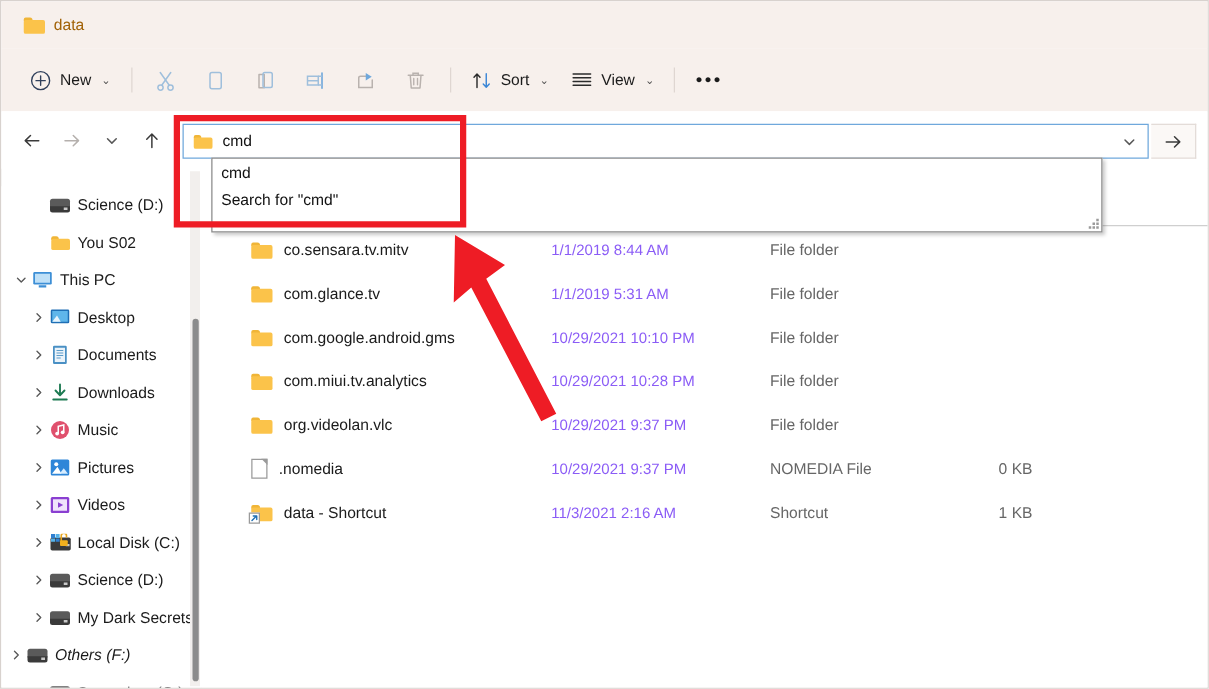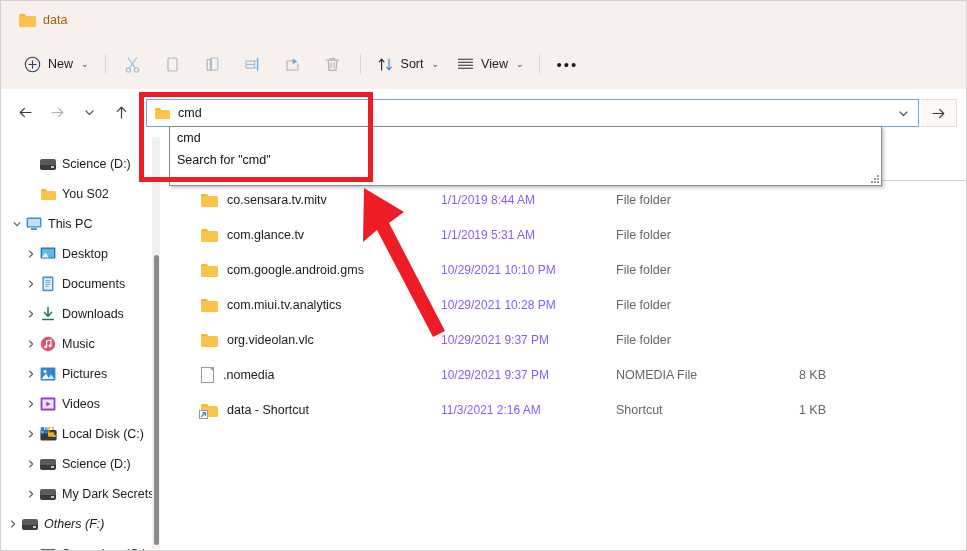--- a/index.html
+++ b/index.html
@@ -822,21 +822,21 @@
           <div class="c-type">File folder</div>
           <div class="c-size"></div>
         </div>
         <div class="frow">
           <div class="c-name">
             <span class="doc-ico"></span>
             <span>.nomedia</span>
           </div>
           <div class="c-date">10/29/2021 9:37 PM</div>
           <div class="c-type">NOMEDIA File</div>
-          <div class="c-size">8 KB</div>
+          <div class="c-size">0 KB</div>
         </div>
         <div class="frow">
           <div class="c-name">
             <span class="sc-wrap">
               <span class="folder-ico" style="position:absolute;left:0;top:0"></span>
               <span class="sc-badge">
                 <svg width="7" height="7" viewBox="0 0 7 7">
                   <path d="M1.6 5.4 L5.2 1.8 M2.6 1.8 H5.4 V4.6" fill="none" stroke="#1f6fb5" stroke-width="1.1" stroke-linecap="round" stroke-linejoin="round"></path>
                 </svg>
               </span>

